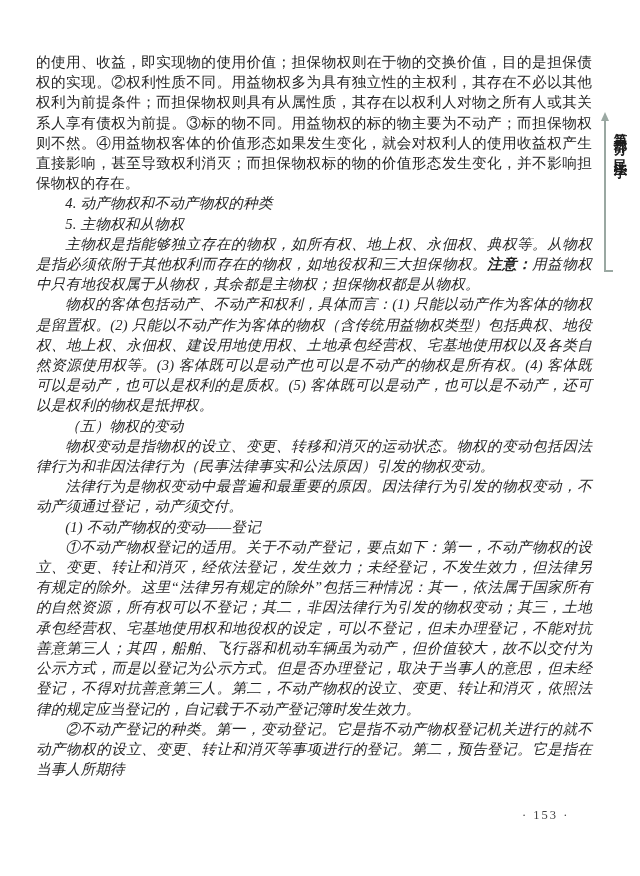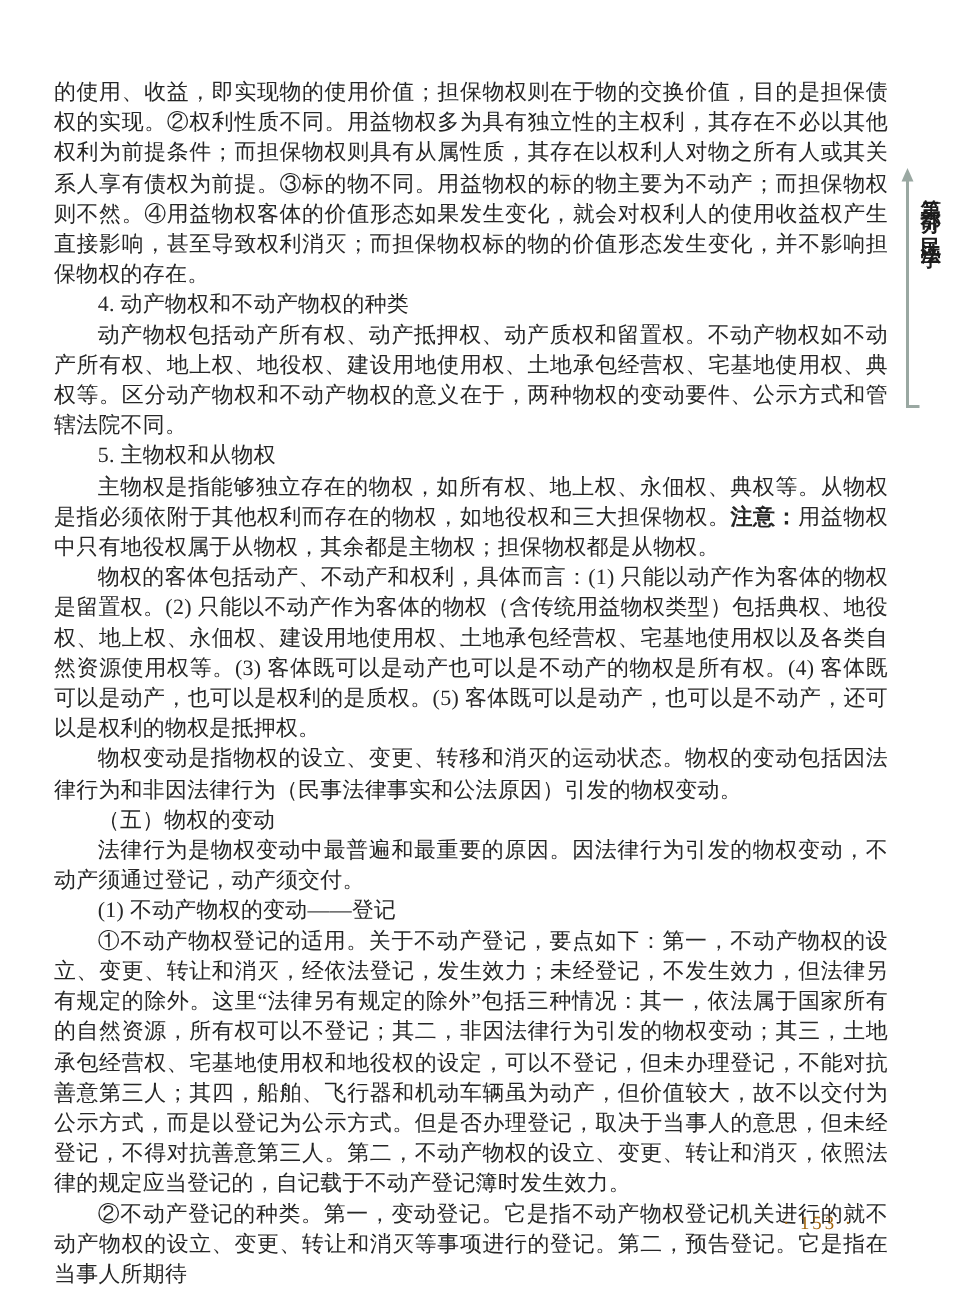--- a/index.html
+++ b/index.html
@@ -30,20 +30,21 @@
     text-align: justify;
     text-justify: inter-ideograph;
     letter-spacing: 0.2px;
   }
   .content p {
     margin: 0;
     padding: 0;
   }
   .indent {
     text-indent: 2em;
+    font-style: italic;
   }
   .no-indent {
     text-indent: 0;
   }
   .em-bold {
     font-weight: bold;
   }
   
   .margin-tab {
     position: absolute;
@@ -93,37 +94,36 @@
   .tab-gap {
     display: inline-block;
     height: 14px;
   }
   .page-number {
     position: absolute;
     top: 808px;
     left: 522px;
     font-size: 12.5px;
     letter-spacing: 2px;
-    color: #a16207;
+    color: #404040;
   }
 </style>
 </head>
 <body>
 
 <div class="page">
 
   <div class="content">
     <p class="no-indent">的使用、收益，即实现物的使用价值；担保物权则在于物的交换价值，目的是担保债权的实现。②权利性质不同。用益物权多为具有独立性的主权利，其存在不必以其他权利为前提条件；而担保物权则具有从属性质，其存在以权利人对物之所有人或其关系人享有债权为前提。③标的物不同。用益物权的标的物主要为不动产；而担保物权则不然。④用益物权客体的价值形态如果发生变化，就会对权利人的使用收益权产生直接影响，甚至导致权利消灭；而担保物权标的物的价值形态发生变化，并不影响担保物权的存在。</p>
     <p class="indent">4. 动产物权和不动产物权的种类</p>
-    <p class="indent">动产物权包括动产所有权、动产抵押权、动产质权和留置权。不动产物权如不动产所有权、地上权、地役权、建设用地使用权、土地承包经营权、宅基地使用权、典权等。区分动产物权和不动产物权的意义在于，两种物权的变动要件、公示方式和管辖法院不同。</p>
     <p class="indent">5. 主物权和从物权</p>
     <p class="indent"><span>主物权是指能够独立存在的物权，如所有权、地上权、永佃权、典权等。从物权是指必须依附于其他权利而存在的物权，如地役权和三大担保物权。</span><span class="em-bold">注意：</span><span>用益物权中只有地役权属于从物权，其余都是主物权；担保物权都是从物权。</span></p>
     <p class="indent">物权的客体包括动产、不动产和权利，具体而言：(1) 只能以动产作为客体的物权是留置权。(2) 只能以不动产作为客体的物权（含传统用益物权类型）包括典权、地役权、地上权、永佃权、建设用地使用权、土地承包经营权、宅基地使用权以及各类自然资源使用权等。(3) 客体既可以是动产也可以是不动产的物权是所有权。(4) 客体既可以是动产，也可以是权利的是质权。(5) 客体既可以是动产，也可以是不动产，还可以是权利的物权是抵押权。</p>
+    <p class="indent">（五）物权的变动</p>
     <p class="indent">物权变动是指物权的设立、变更、转移和消灭的运动状态。物权的变动包括因法律行为和非因法律行为（民事法律事实和公法原因）引发的物权变动。</p>
-    <p class="indent">（五）物权的变动</p>
     <p class="indent">法律行为是物权变动中最普遍和最重要的原因。因法律行为引发的物权变动，不动产须通过登记，动产须交付。</p>
     <p class="indent">(1) 不动产物权的变动——登记</p>
     <p class="indent">①不动产物权登记的适用。关于不动产登记，要点如下：第一，不动产物权的设立、变更、转让和消灭，经依法登记，发生效力；未经登记，不发生效力，但法律另有规定的除外。这里“法律另有规定的除外”包括三种情况：其一，依法属于国家所有的自然资源，所有权可以不登记；其二，非因法律行为引发的物权变动；其三，土地承包经营权、宅基地使用权和地役权的设定，可以不登记，但未办理登记，不能对抗善意第三人；其四，船舶、飞行器和机动车辆虽为动产，但价值较大，故不以交付为公示方式，而是以登记为公示方式。但是否办理登记，取决于当事人的意思，但未经登记，不得对抗善意第三人。第二，不动产物权的设立、变更、转让和消灭，依照法律的规定应当登记的，自记载于不动产登记簿时发生效力。</p>
     <p class="indent">②不动产登记的种类。第一，变动登记。它是指不动产物权登记机关进行的就不动产物权的设立、变更、转让和消灭等事项进行的登记。第二，预告登记。它是指在当事人所期待</p>
   </div>
 
   <div class="margin-tab">
     <div class="tab-arrow"></div>
     <div class="tab-line"></div>
     <div class="tab-foot"></div>

